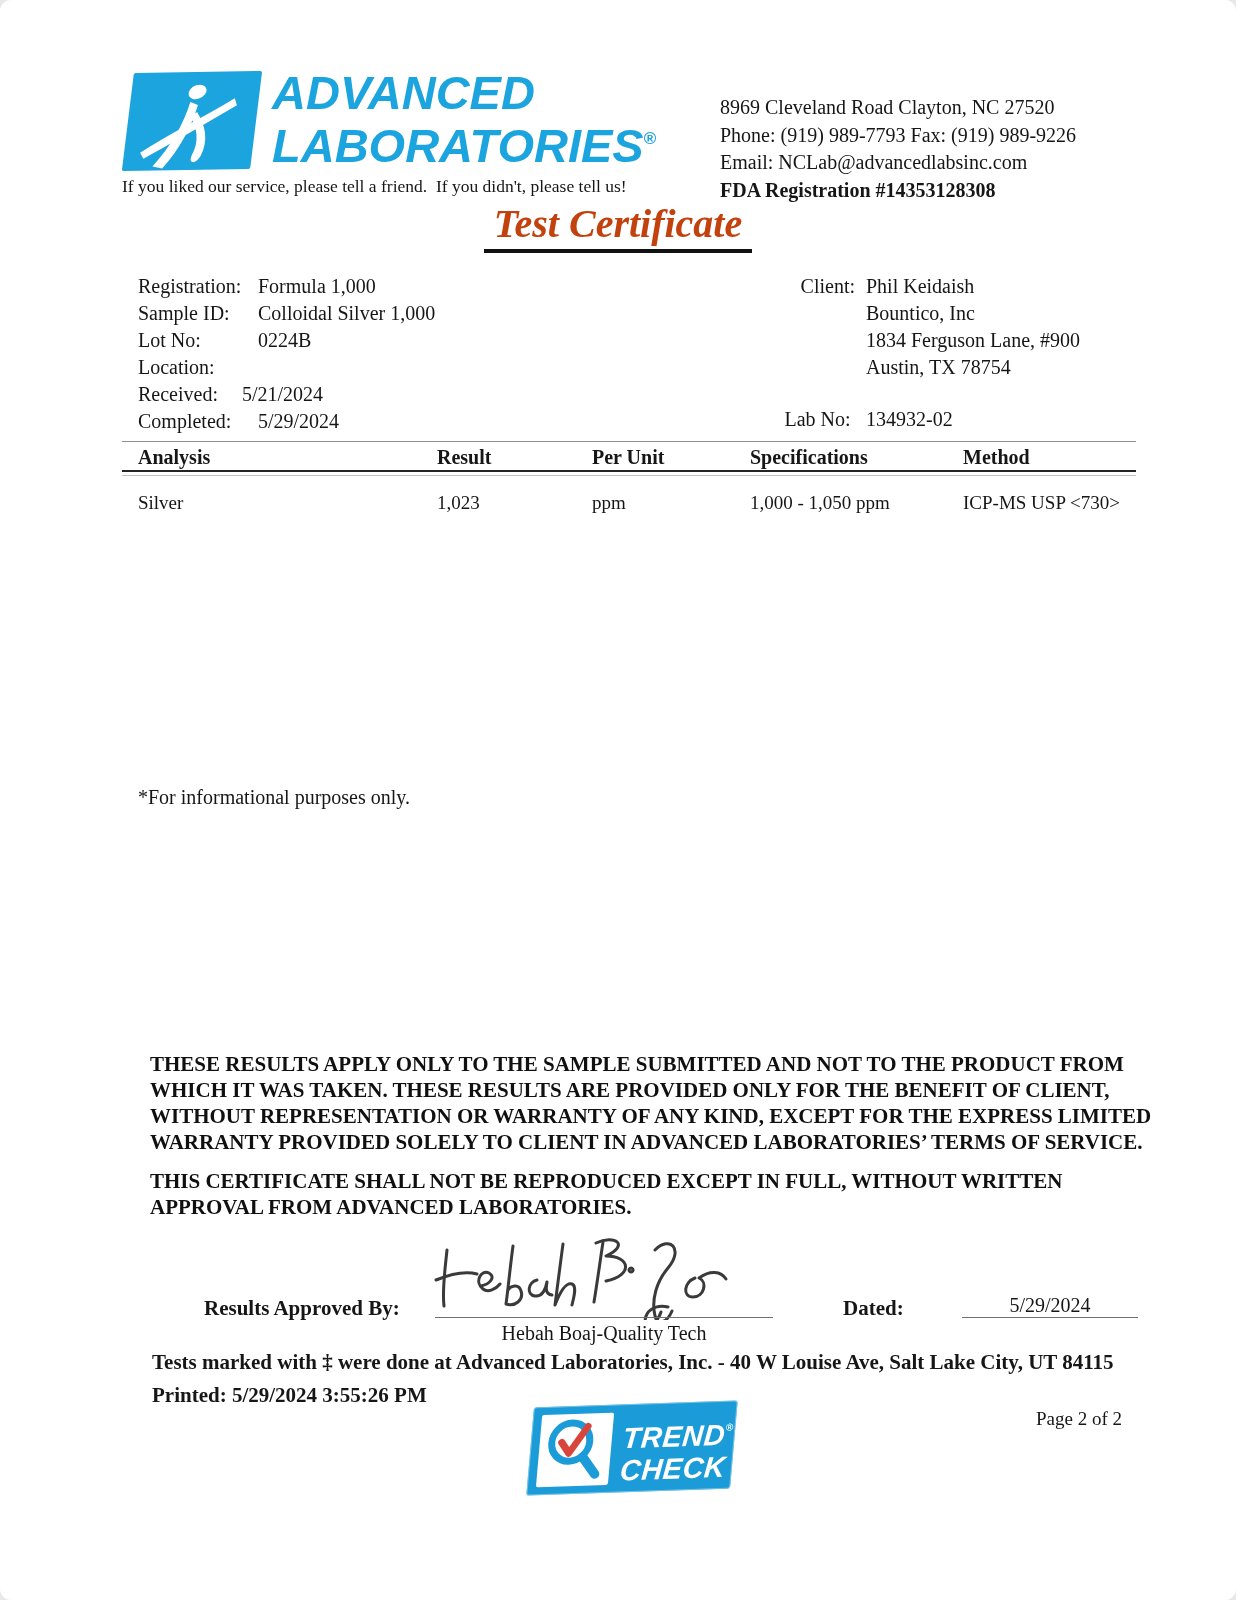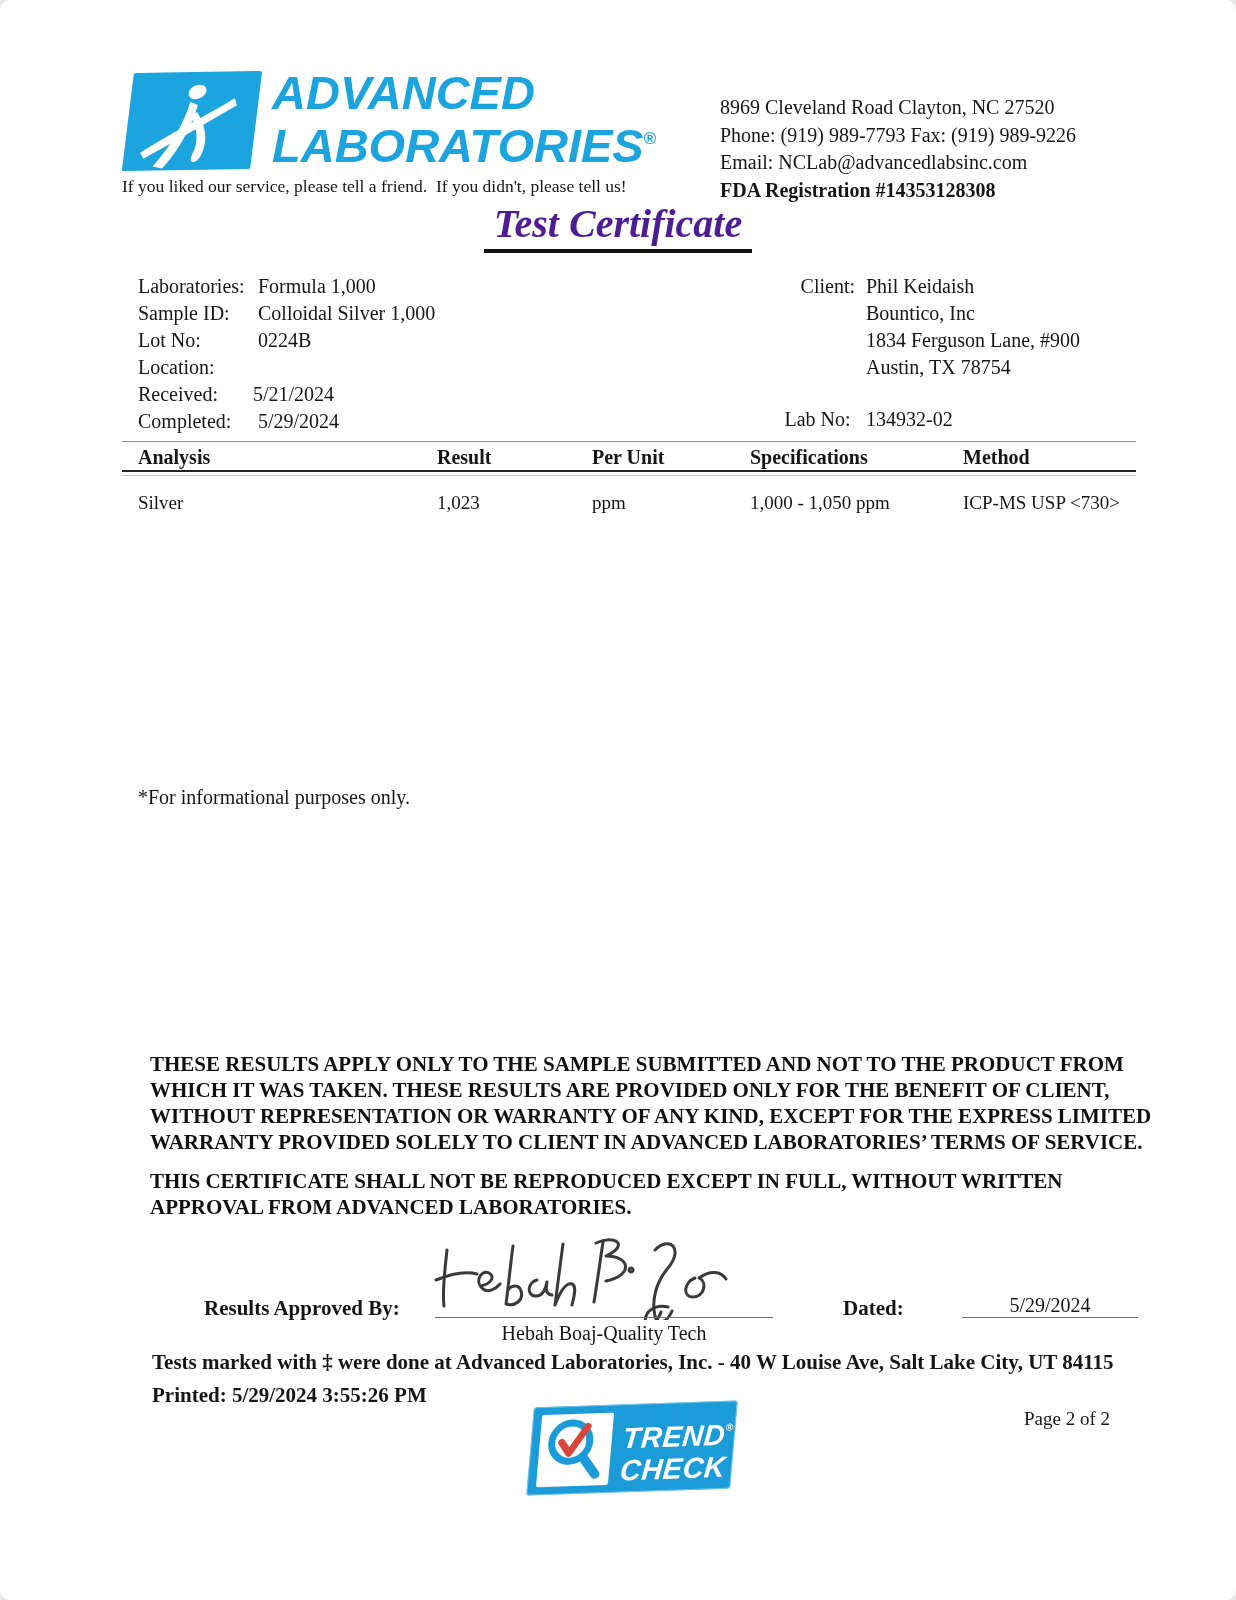--- a/index.html
+++ b/index.html
@@ -35,21 +35,21 @@
   .contact{left:720px;top:94px;font-size:20px;line-height:27.5px;}
   .contact .fda{font-weight:bold;}
 
   
   .title-wrap{left:0;top:200px;width:100%;text-align:center;}
   .title-text{
     display:inline-block;
     font-size:40px;font-weight:bold;font-style:italic;
     border-bottom:4px solid #111;
     padding:0 10px 2px 10px;
-    color:#4c1d95;
+    color:#c2410c;
   }
 
   
   .lbl,.val{position:absolute;font-size:20px;line-height:24px;white-space:nowrap;}
 
   
   .rule{position:absolute;left:122px;width:1014px;}
   .rule-top{top:441px;height:1px;background:#8f8f8f;}
   .rule-mid{top:470px;height:2px;background:#242424;}
   .rule-mid2{top:475px;height:1px;background:#c4c4c4;}
@@ -70,21 +70,21 @@
   .signature svg{width:100%;height:100%;display:block;}
   .sig-line{left:435px;top:1317px;width:338px;height:1px;background:#707070;}
   .sig-name{left:435px;top:1322px;width:338px;text-align:center;font-size:20px;}
   .dated-label{left:843px;top:1296px;font-size:21px;font-weight:bold;}
   .date-line{left:962px;top:1317px;width:176px;height:1px;background:#707070;}
   .date-value{left:962px;top:1294px;width:176px;text-align:center;font-size:20px;}
 
   
   .tests-note{left:152px;top:1350px;font-size:21px;font-weight:bold;white-space:nowrap;}
   .printed{left:152px;top:1383px;font-size:21px;font-weight:bold;}
-  .page-number{left:1012px;top:1408px;width:110px;text-align:center;font-size:19px;}
+  .page-number{left:1012px;top:1408px;width:110px;text-align:right;font-size:19px;}
 
   
   .trendcheck{
     left:530px;top:1404px;width:204px;height:88px;
     background:#1b9cd8;
     transform:rotate(-2deg) skewX(-7deg);
     border-radius:3px;
     box-shadow:0 0 0 1px rgba(255,255,255,0.4) inset;
   }
   .tc-white{
@@ -126,30 +126,30 @@
     <div>8969 Cleveland Road Clayton, NC 27520</div>
     <div>Phone: (919) 989-7793 Fax: (919) 989-9226</div>
     <div>Email: NCLab@advancedlabsinc.com</div>
     <div class="fda">FDA Registration #14353128308</div>
   </div>
 
   <div class="abs title-wrap">
     <span class="title-text">Test Certificate</span>
   </div>
 
-  <div class="lbl" style="left:138px;top:274px">Laboratories:</div>
+  <div class="lbl" style="left:138px;top:274px">Registration:</div>
   <div class="val" style="left:258px;top:274px">Formula 1,000</div>
   <div class="lbl" style="left:138px;top:301px">Sample ID:</div>
   <div class="val" style="left:258px;top:301px">Colloidal Silver 1,000</div>
   <div class="lbl" style="left:138px;top:328px">Lot No:</div>
   <div class="val" style="left:258px;top:328px">0224B</div>
   <div class="lbl" style="left:138px;top:355px">Location:</div>
   <div class="val" style="left:258px;top:355px"></div>
   <div class="lbl" style="left:138px;top:382px">Received:</div>
-  <div class="val" style="left:253px;top:382px">5/21/2024</div>
+  <div class="val" style="left:242px;top:382px">5/21/2024</div>
   <div class="lbl" style="left:138px;top:409px">Completed:</div>
   <div class="val" style="left:258px;top:409px">5/29/2024</div>
 
   <div class="lbl" style="left:795px;top:274px;width:60px;text-align:right">Client:</div>
   <div class="val" style="left:866px;top:274px">Phil Keidaish</div>
   <div class="val" style="left:866px;top:301px">Bountico, Inc</div>
   <div class="val" style="left:866px;top:328px">1834 Ferguson Lane, #900</div>
   <div class="val" style="left:866px;top:355px">Austin, TX 78754</div>
   <div class="lbl" style="left:780px;top:407px;width:75px;text-align:center">Lab No:</div>
   <div class="val" style="left:866px;top:407px">134932-02</div>

